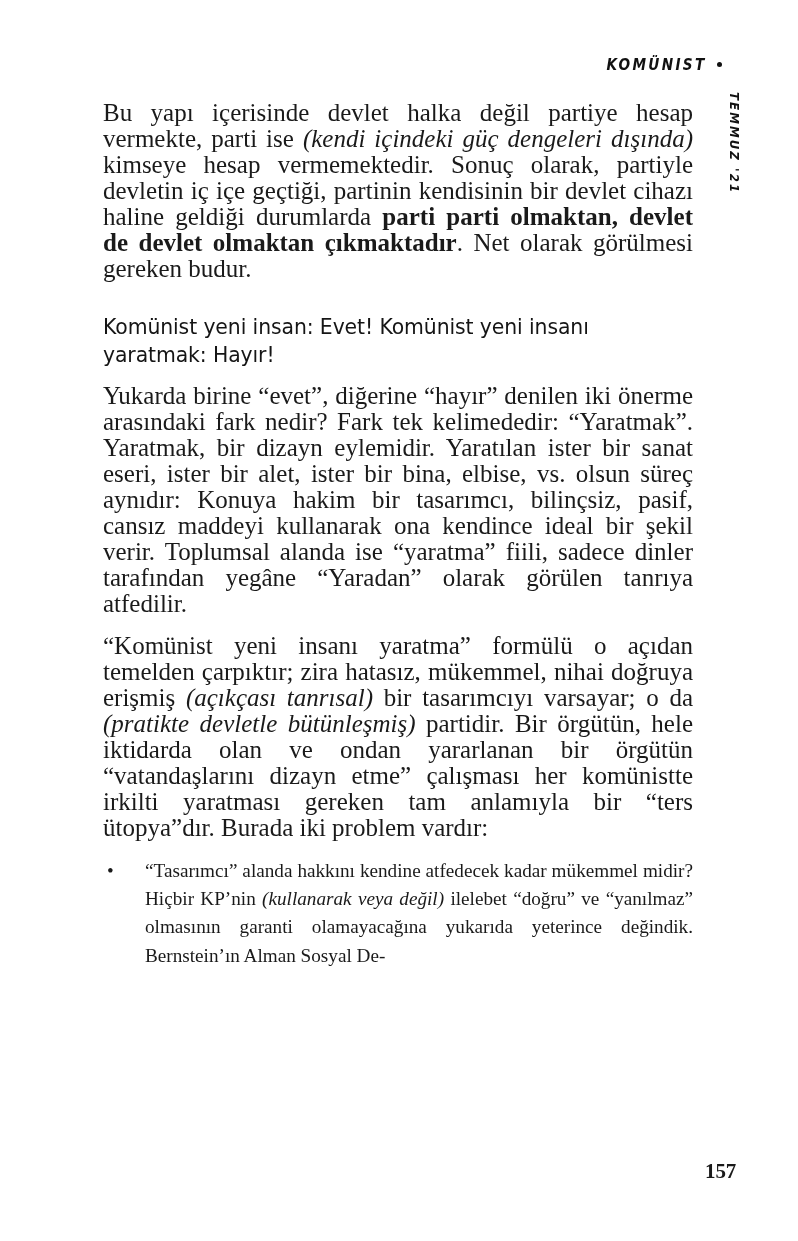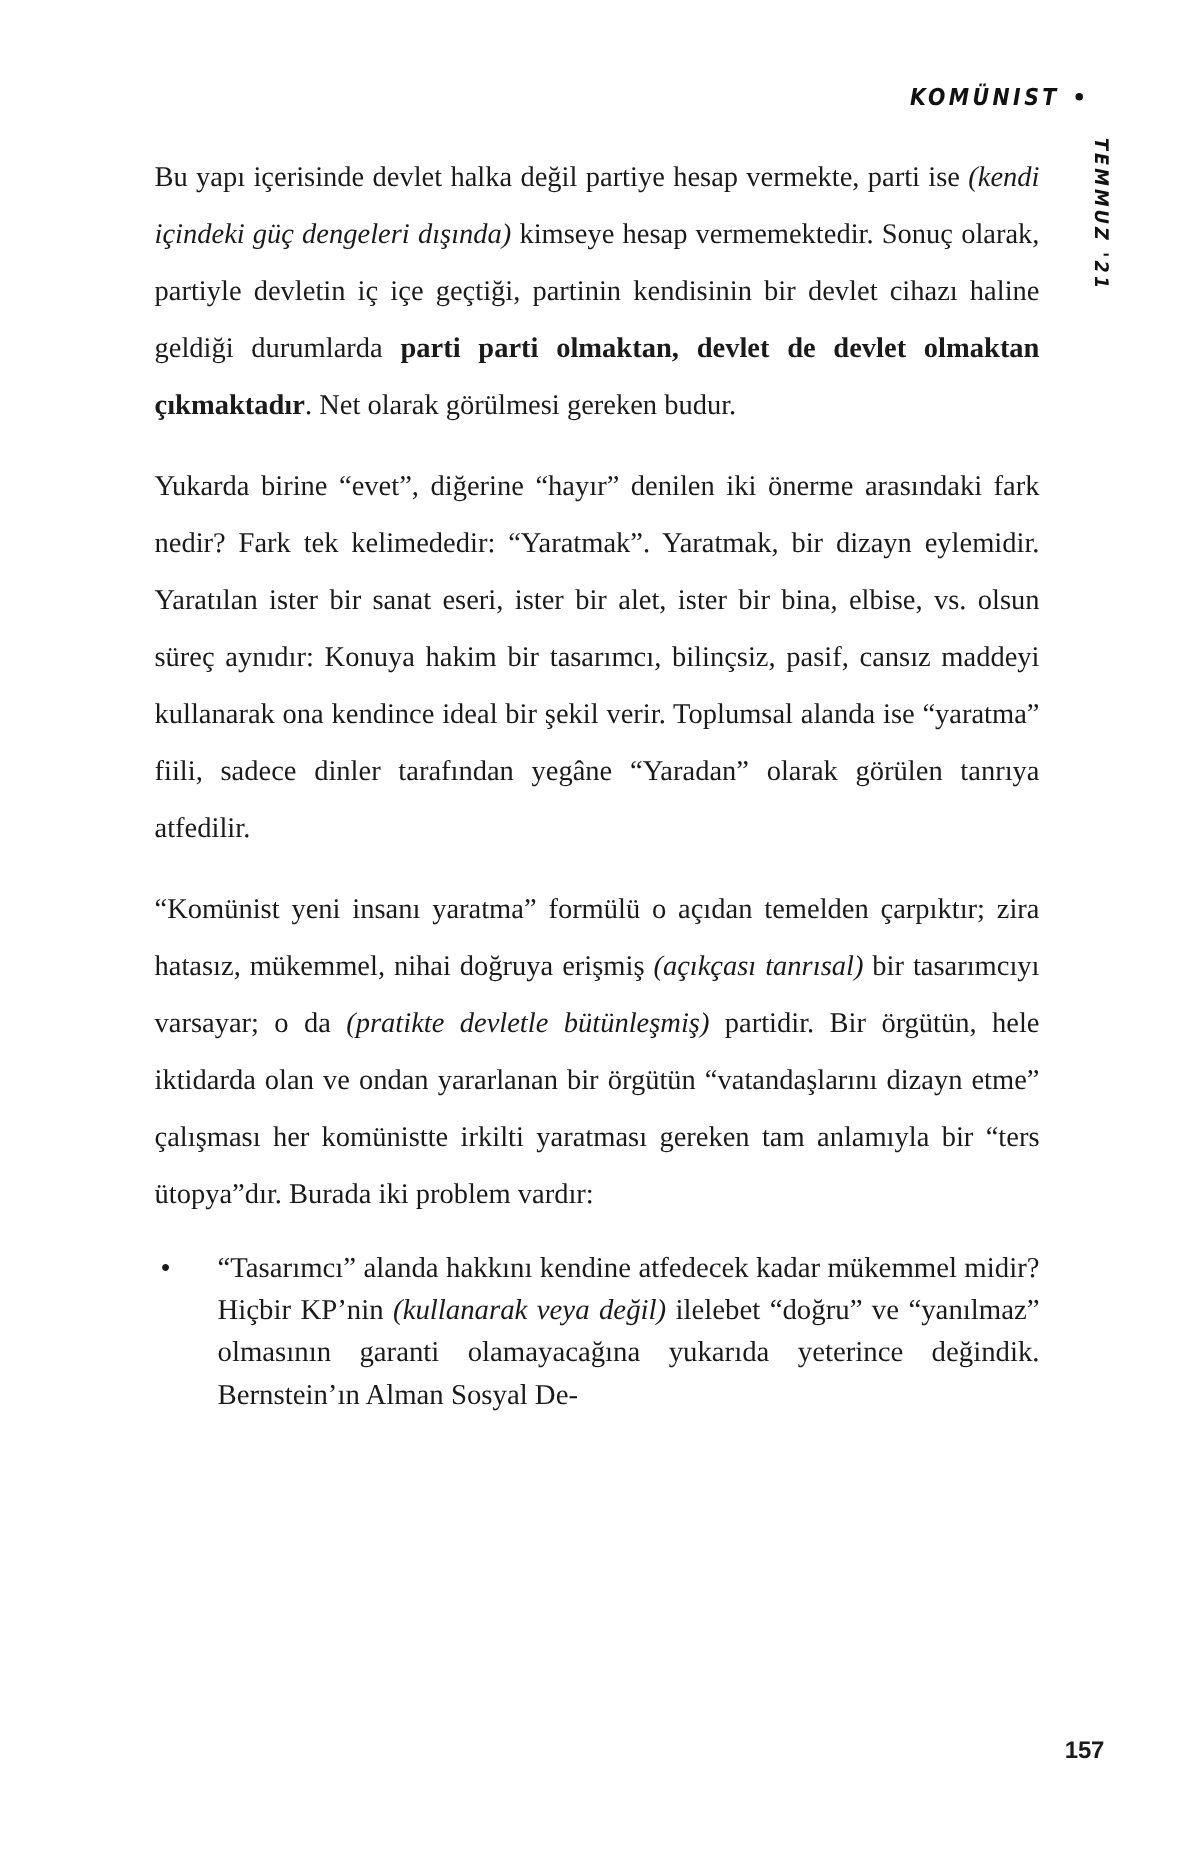--- a/index.html
+++ b/index.html
@@ -70,22 +70,22 @@
   
   .column {
     position: absolute;
     left: 103px;
     top: 100px;
     width: 590px;
   }
 
   p.body-par {
     margin: 0 0 16px 0;
-    font-size: 19px;
-    line-height: 38px;
+    font-size: 25px;
+    line-height: 26px;
     text-align: justify;
     text-justify: inter-word;
     hyphens: manual;
   }
   p.body-par:last-child { margin-bottom: 0; }
 
   .tight { margin-bottom: 10px; }
 
   b, strong { font-weight: 700; }
   i, em { font-style: italic; }
@@ -132,43 +132,44 @@
     top: 0;
     font-size: 19.2px;
     line-height: 28.2px;
   }
 
   
   .folio {
     position: absolute;
     right: 62px;
     top: 1159px;
-    font-family: Liberation Sans, sans-serif;
+    font-family: Liberation Serif, serif;
     font-weight: 700;
-    font-size: 16px;
+    font-size: 21px;
     letter-spacing: -0.2px;
     color: #1a1a1a;
   }
 </style>
 </head>
 <body>
 
 <div class="page">
 
   <div class="running-head">
     <span class="running-head-title">KOMÜNIST</span>
     <span class="running-head-dot"></span>
   </div>
 
   <div class="running-head-date">TEMMUZ '21</div>
 
   <div class="column">
 
     <p class="body-par"><span>Bu yapı içerisinde devlet halka değil partiye hesap vermekte, parti ise </span><i>(kendi içindeki güç dengeleri dışında)</i><span> kimseye hesap vermemektedir. Sonuç olarak, partiyle devletin iç içe geçtiği, partinin kendisinin bir devlet cihazı haline geldiği durumlarda </span><b>parti parti olmaktan, devlet de devlet olmaktan çıkmaktadır</b><span>. Net olarak görülmesi gereken budur.</span></p>
 
+    <h2 class="section-heading">Komünist yeni insan: Evet! Komünist yeni insanı yaratmak: Hayır!</h2>
 
 
 
     <p class="body-par">Yukarda birine “evet”, diğerine “hayır” denilen iki önerme arasındaki fark nedir? Fark tek kelimededir: “Yaratmak”. Yaratmak, bir dizayn eylemidir. Yaratılan ister bir sanat eseri, ister bir alet, ister bir bina, elbise, vs. olsun süreç aynıdır: Konuya hakim bir tasarımcı, bilinçsiz, pasif, cansız maddeyi kullanarak ona kendince ideal bir şekil verir. Toplumsal alanda ise “yaratma” fiili, sadece dinler tarafından yegâne “Yaradan” olarak görülen tanrıya atfedilir.</p>
 
     <p class="body-par"><span>“Komünist yeni insanı yaratma” formülü o açıdan temelden çarpıktır; zira hatasız, mükemmel, nihai doğruya erişmiş </span><i>(açıkçası tanrısal)</i><span> bir tasarımcıyı varsayar; o da </span><i>(pratikte devletle bütünleşmiş)</i><span> partidir. Bir örgütün, hele iktidarda olan ve ondan yararlanan bir örgütün “vatandaşlarını dizayn etme” çalışması her komünistte irkilti yaratması gereken tam anlamıyla bir “ters ütopya”dır. Burada iki problem vardır:</span></p>
 
     <ul class="bullets">
       <li><span class="bullet-mark">•</span><span>“Tasarımcı” alanda hakkını kendine atfedecek kadar mükemmel midir? Hiçbir KP’nin </span><i>(kullanarak veya değil)</i><span> ilelebet “doğru” ve “yanılmaz” olmasının garanti olamayacağına yukarıda yeterince değindik. Bernstein’ın Alman Sosyal De-</span></li>
     </ul>

